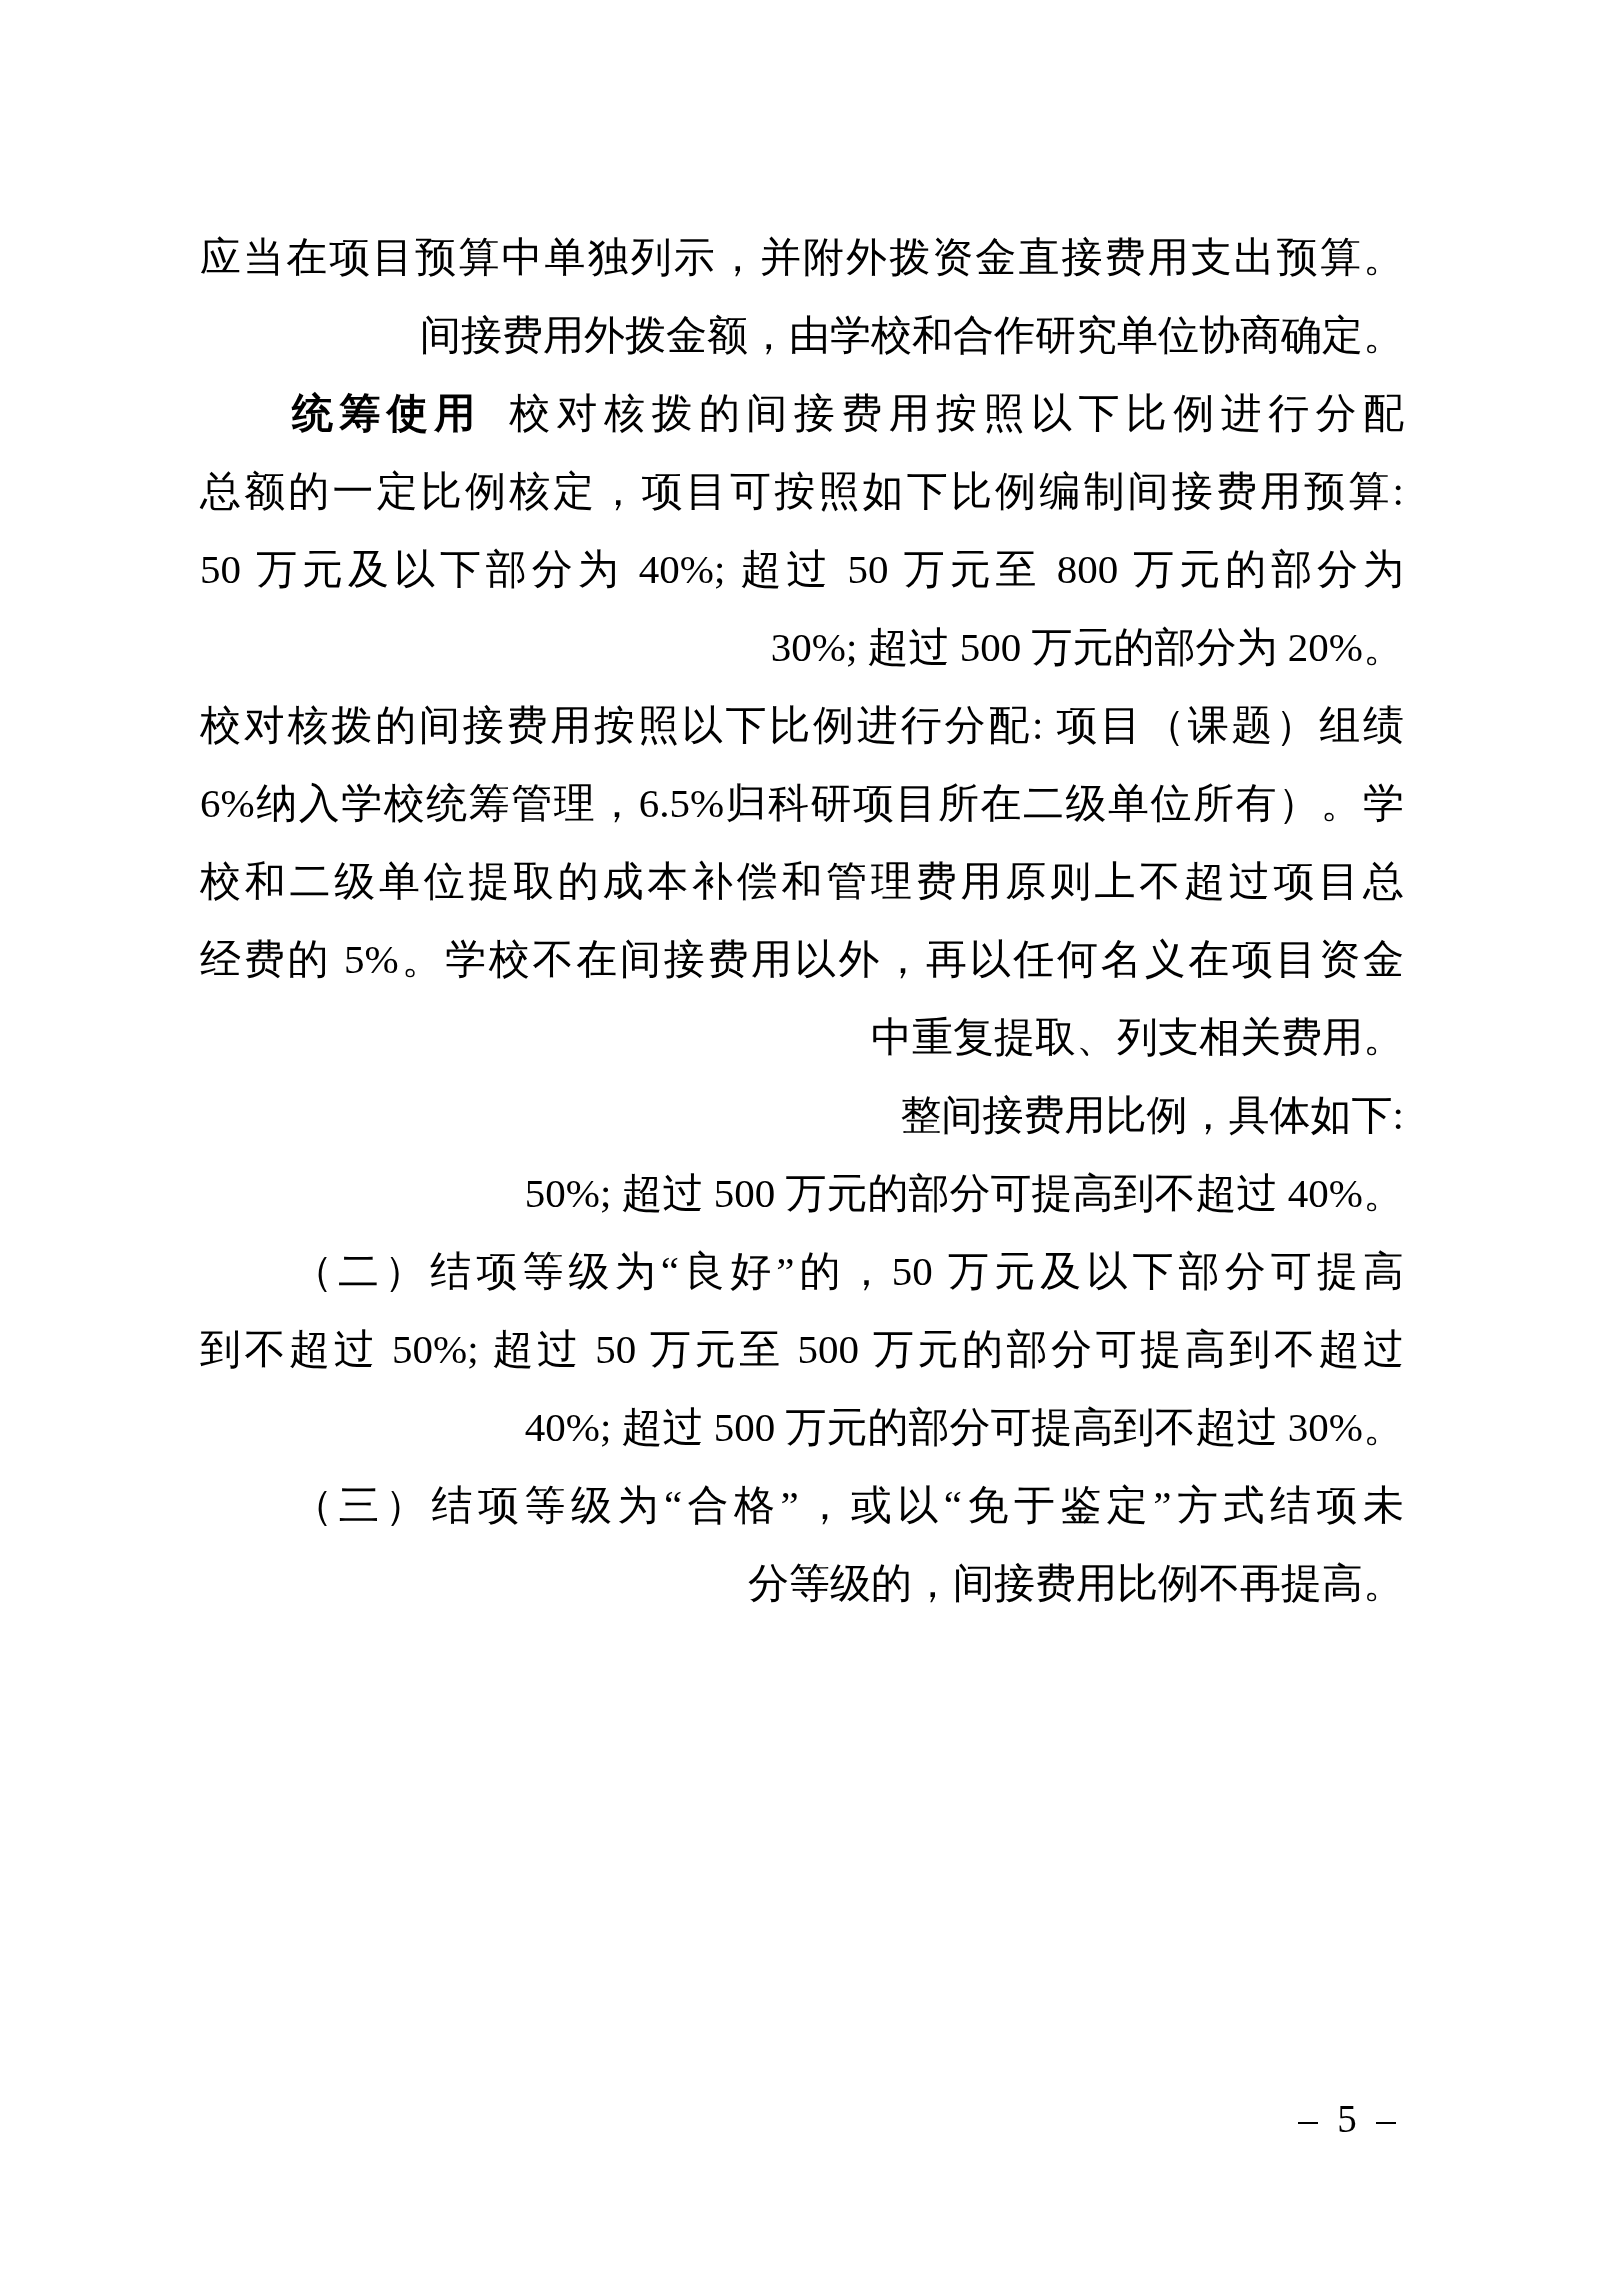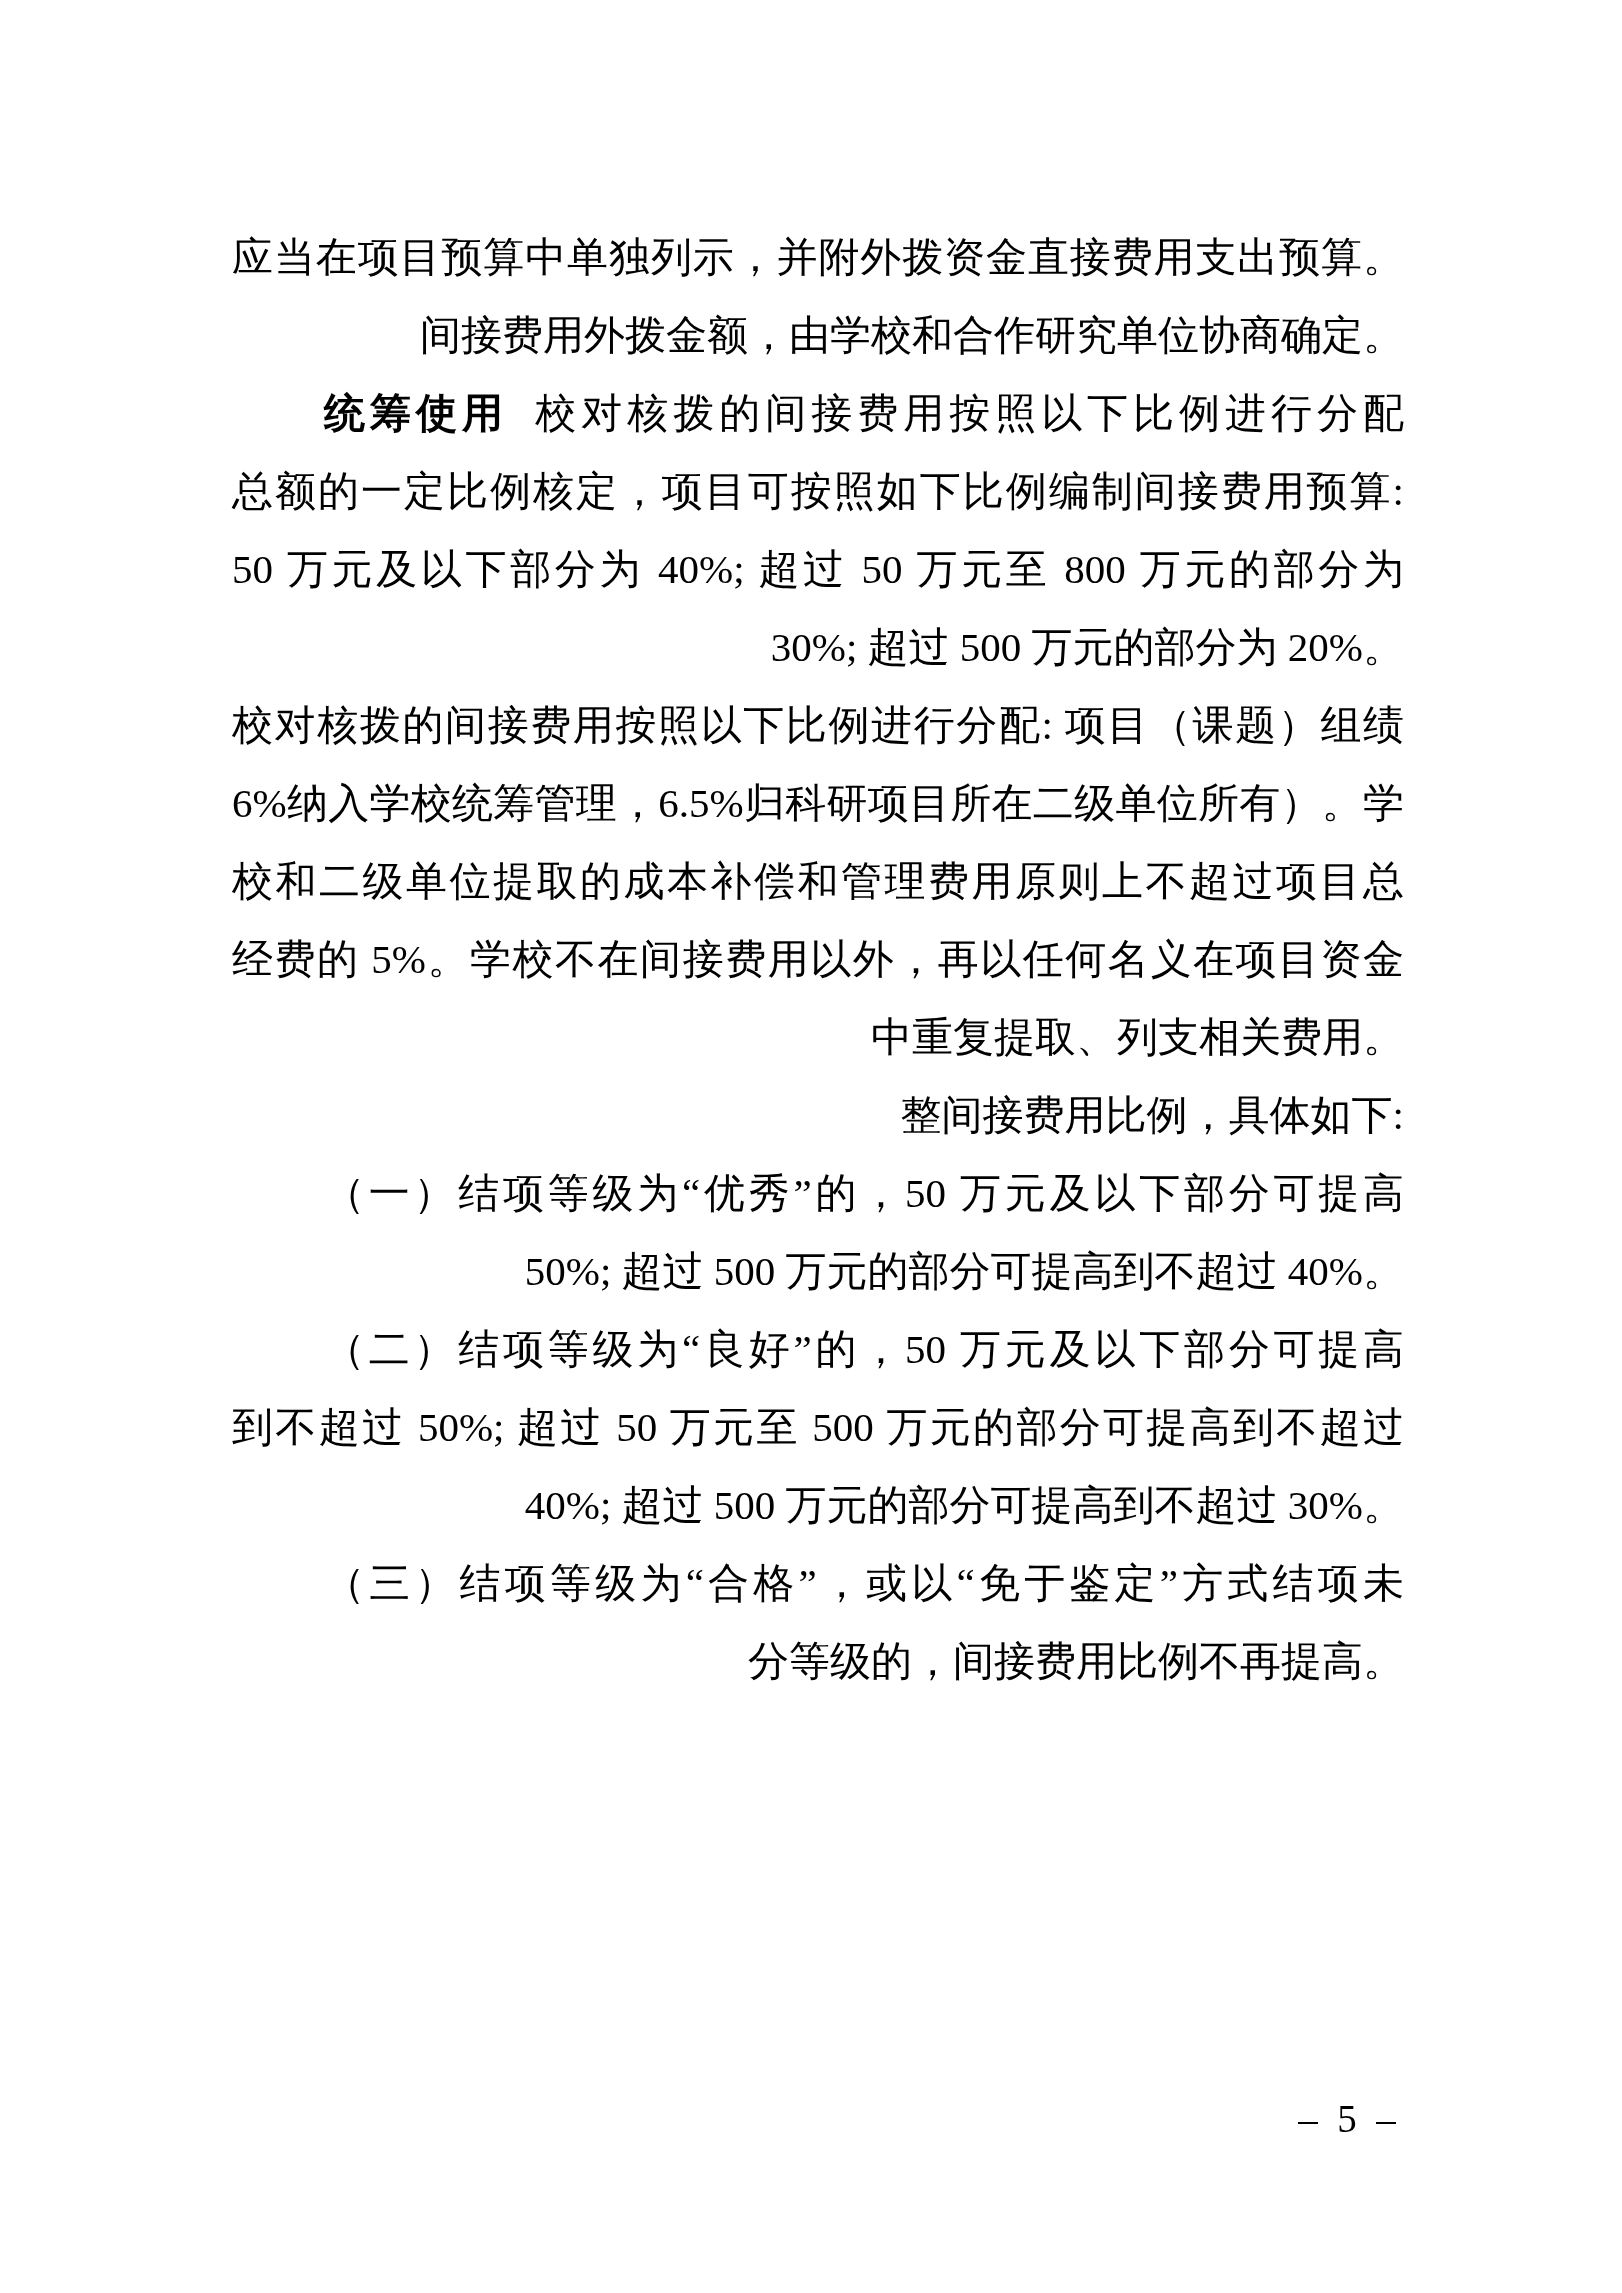--- a/index.html
+++ b/index.html
@@ -28,21 +28,20 @@
     height: 78px;
     line-height: 78px;
     white-space: nowrap;
     text-align: right;
   }
   
   .j {
     white-space: normal;
     text-align: justify;
     text-align-last: justify;
-    margin-left: 32px;
   }
   
   .ind {
     padding-left: 92px;
   }
   .art {
     font-weight: bold;
     margin-right: 27.4px;
   }
   .page-number {
@@ -71,21 +70,20 @@
     </div>
     <div class="line j">总额的一定比例核定，项目可按照如下比例编制间接费用预算:</div>
     <div class="line j">50 万元及以下部分为 40%; 超过 50 万元至 800 万元的部分为</div>
     <div class="line">30%; 超过 500 万元的部分为 20%。</div>
     <div class="line j">校对核拨的间接费用按照以下比例进行分配: 项目（课题）组绩</div>
     <div class="line j">6%纳入学校统筹管理，6.5%归科研项目所在二级单位所有）。学</div>
     <div class="line j">校和二级单位提取的成本补偿和管理费用原则上不超过项目总</div>
     <div class="line j">经费的 5%。学校不在间接费用以外，再以任何名义在项目资金</div>
     <div class="line">中重复提取、列支相关费用。</div>
     <div class="line">整间接费用比例，具体如下:</div>
-    <div class="line j ind">（一）结项等级为“优秀”的，50 万元及以下部分可提高</div>
     <div class="line">50%; 超过 500 万元的部分可提高到不超过 40%。</div>
     <div class="line j ind">（二）结项等级为“良好”的，50 万元及以下部分可提高</div>
     <div class="line j">到不超过 50%; 超过 50 万元至 500 万元的部分可提高到不超过</div>
     <div class="line">40%; 超过 500 万元的部分可提高到不超过 30%。</div>
     <div class="line j ind">（三）结项等级为“合格”，或以“免于鉴定”方式结项未</div>
     <div class="line">分等级的，间接费用比例不再提高。</div>
   </div>
 
   <div class="page-number">– 5 –</div>
 

